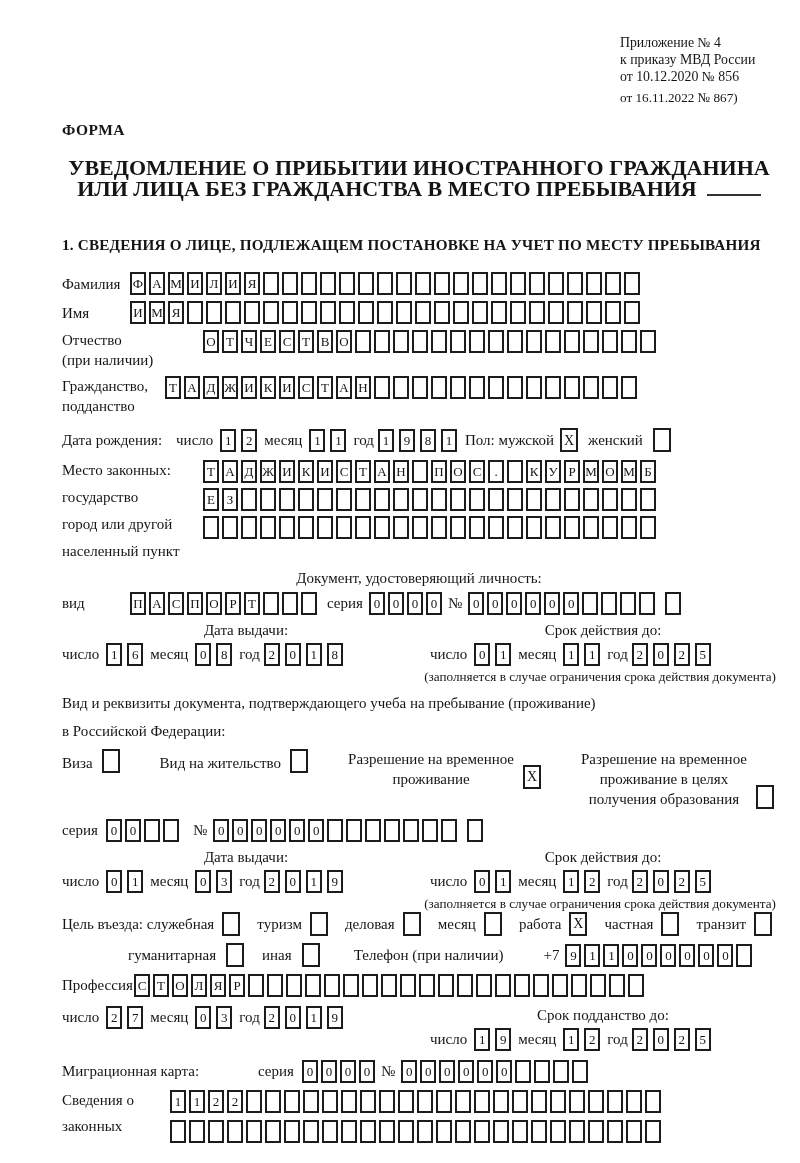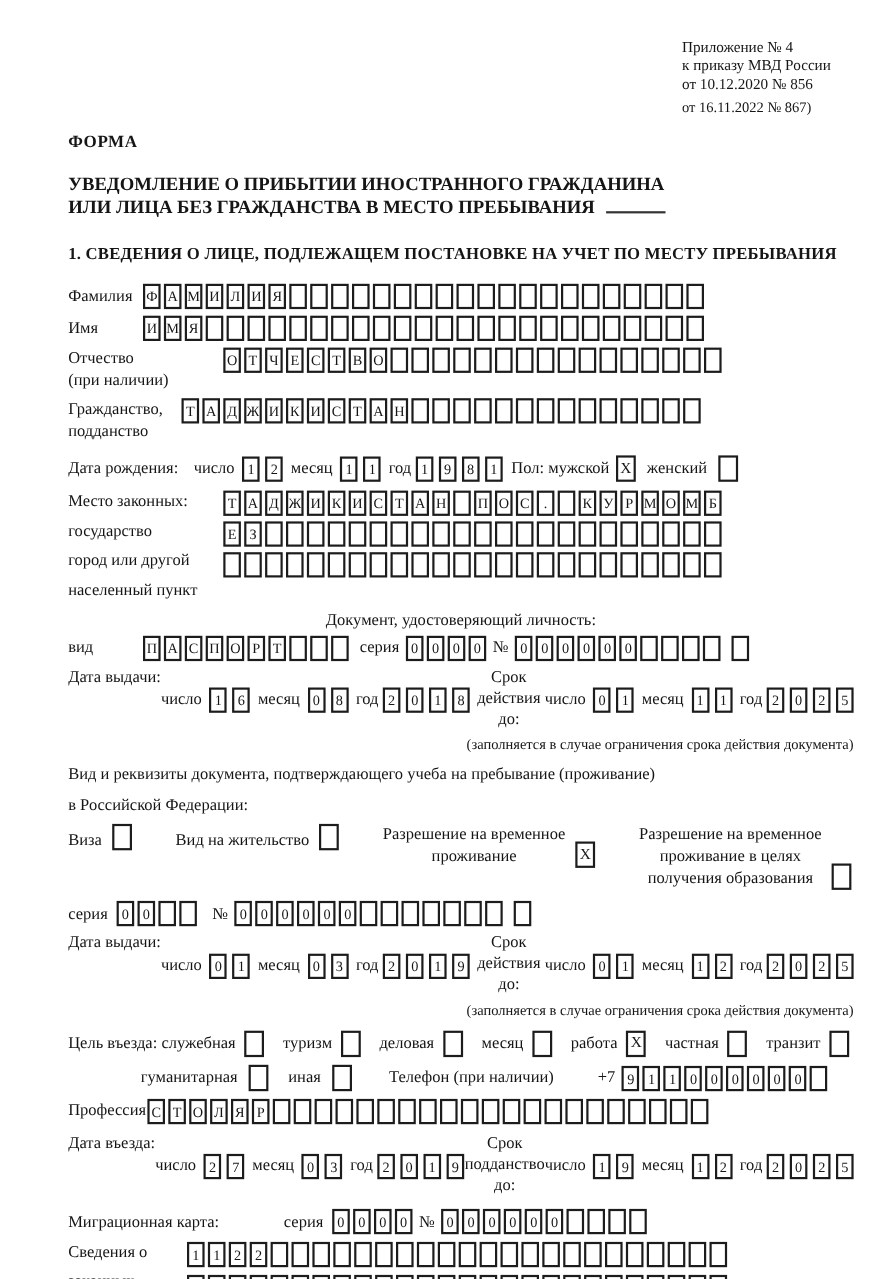--- a/index.html
+++ b/index.html
@@ -3,53 +3,53 @@
 <meta charset="utf-8">
 <style>
   *{box-sizing:border-box;margin:0;padding:0}
   html,body{background:#fff}
   body{width:800px;height:1163px;overflow:hidden;font-family:"Liberation Serif","DejaVu Serif",serif;color:#151515;font-size:15px;line-height:1.25}
   .page{padding:34px 24px 0 62px;position:relative}
   
   .appendix{margin-left:558px;font-size:13.8px;line-height:17px}
   .edition{margin-top:4px;font-size:13.2px;line-height:17px}
   .forma{margin-top:14px;padding-right:12px;font-weight:bold;font-size:15.5px;letter-spacing:.5px}
-  .title{margin-top:18px;font-weight:bold;font-size:17px;line-height:21px}
+  .title{margin-top:18px;text-align:center;font-weight:bold;font-size:22px;line-height:21px}
   .blank{display:inline-block;width:54px;border-bottom:2px solid #333;margin-left:10px;height:12px}
-  .sec{margin-top:22px;font-weight:bold;font-size:15.2px;letter-spacing:.2px}
+  .sec{margin-top:36px;font-weight:bold;font-size:15.2px;letter-spacing:.2px}
   
   .row{display:flex;align-items:center;margin-top:6px}
   .row.top{align-items:flex-start}
   .lbl{flex:0 0 auto}
   .lblblock{flex:0 0 auto;line-height:20px}
   .w68{width:68px}.w103{width:103px}.w141{width:141px}.w106{width:106px}
   .cells{display:flex;gap:3px;flex-wrap:nowrap}
   .cell{flex:0 0 auto;width:16px;height:23px;border:2px solid #1c1c1c;display:flex;align-items:center;justify-content:center;font-size:13px;line-height:1;background:#fff}
   .dc{gap:5px;margin:0 7px}
   .dc4{gap:5px;margin-left:4px}
   .lastgap .cell:last-child{margin-left:7px}
   .cb{flex:0 0 auto;width:18px;height:24px;border:2px solid #1c1c1c;display:inline-flex;align-items:center;justify-content:center;font-size:14px;background:#fff}.ml6{margin-left:6px}.ml8{margin-left:8px}.ml10{margin-left:10px}.ml14{margin-left:14px}.ml18{margin-left:18px}
   .mr6{margin-right:6px}.mr8{margin-right:8px}
   .stack>div+div{margin-top:5px}
   .center-b{margin-top:8px;text-align:center;font-weight:normal;font-size:15px}
   
   .pair{display:flex;margin-top:6px}
-  .g{display:flex;flex-direction:row}
+  .g{display:flex;flex-direction:column}
   .gl{width:368px}
   .gr{flex:1}
   .g-title{text-align:center;font-size:15px;margin-bottom:3px}
   .g-row{display:flex;align-items:center}
   .note-r{text-align:right;font-size:13.2px;margin-top:3px}
   .plain{margin-top:9px;font-size:15px}
   
   .perm{display:flex;align-items:flex-start;margin-top:8px;justify-content:space-between;padding-right:2px}
   .perm .pair-item{display:flex;align-items:flex-end;gap:9px}
   .perm .two,.perm .three{text-align:center;line-height:20px}
   
-  .purpose{display:flex;align-items:center;justify-content:space-between;margin-top:10px;padding-right:4px}
+  .purpose{display:flex;align-items:center;justify-content:space-between;padding-right:4px}
   .purpose .pi{display:flex;align-items:center;gap:8px}
   .hum{display:flex;align-items:center;margin-top:7px;margin-left:66px}
 </style>
 </head>
 <body>
 
 <div class="page">
 
   <div class="appendix">
     <div>Приложение № 4</div>
@@ -587,21 +587,20 @@
         <div class="cell"></div>
         <div class="cell"></div>
         <div class="cell"></div>
         <div class="cell"></div>
         <div class="cell"></div>
       </div>
   </div>
 
   <div class="pair" style="margin-top:9px">
     <div class="g gl">
-      <div class="g-title">Дата въезда:</div>
       <div class="g-row">
         <span class="lbl">число</span>
         <div class="cells dc">
             <div class="cell">2</div>
             <div class="cell">7</div>
           </div>
         <span class="lbl">месяц</span>
         <div class="cells dc">
             <div class="cell">0</div>
             <div class="cell">3</div>

